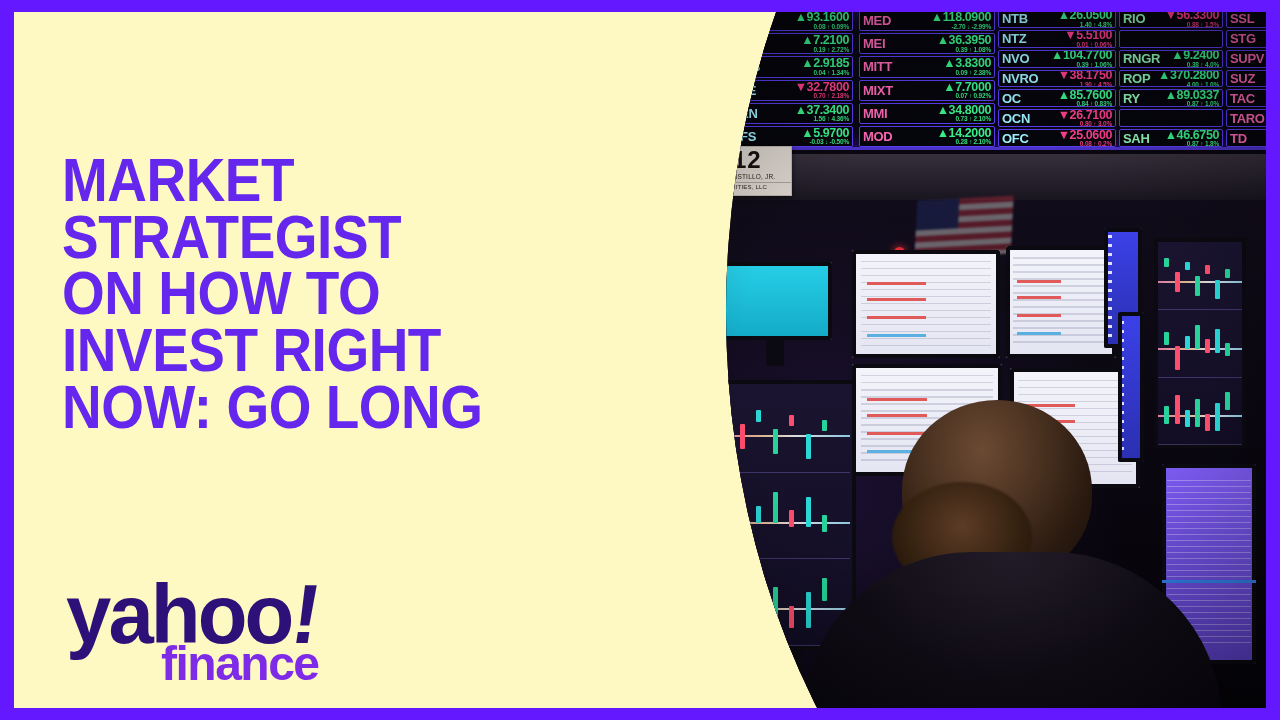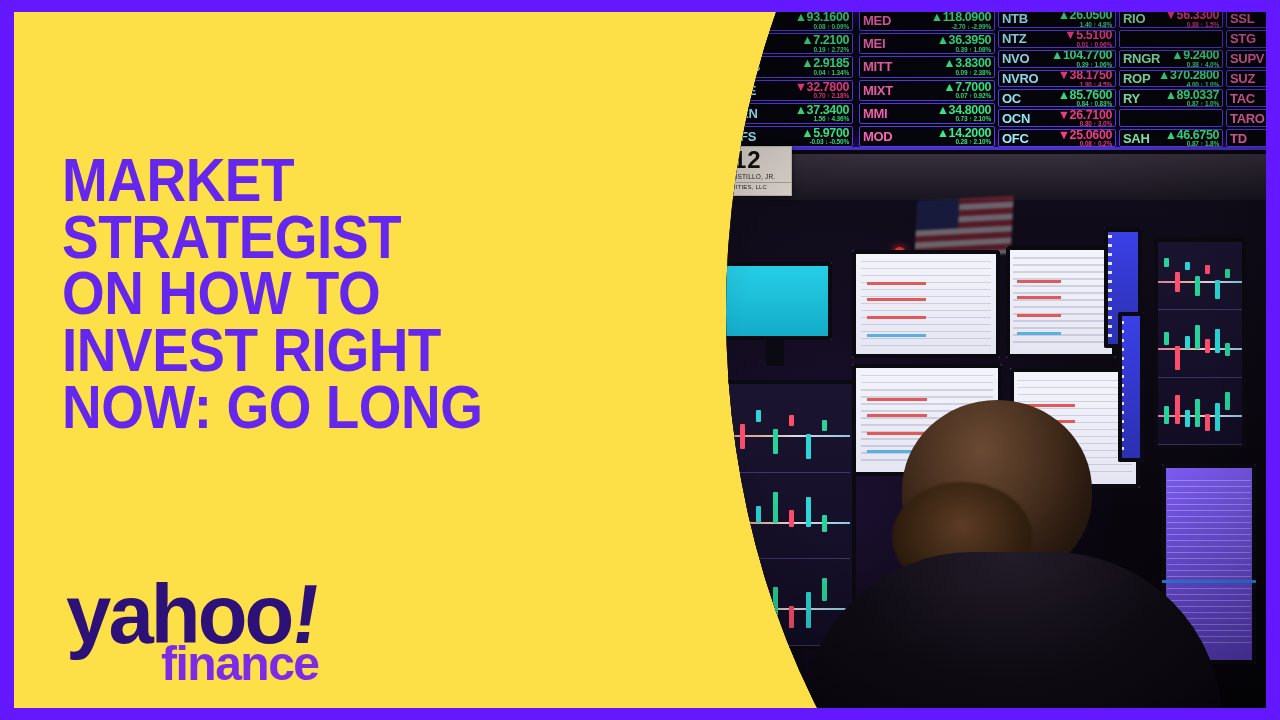--- a/index.html
+++ b/index.html
@@ -8,21 +8,21 @@
     background:#6318FF;
     font-family:"Liberation Sans", sans-serif;
   }
   .thumbnail{
     position:relative;width:1280px;height:720px;
     background:#6318FF;box-sizing:border-box;
     padding:12px 14px 12px 14px;
   }
   .card{
     position:relative;width:100%;height:100%;
-    background:#fde047;overflow:hidden;
+    background:#fef9c3;overflow:hidden;
   }
 
   
   .headline{
     position:absolute;left:48px;top:140px;width:560px;
     color:#6526EE;
     font-weight:bold;
     font-size:61px;
     line-height:0.93;
     letter-spacing:-0.5px;

